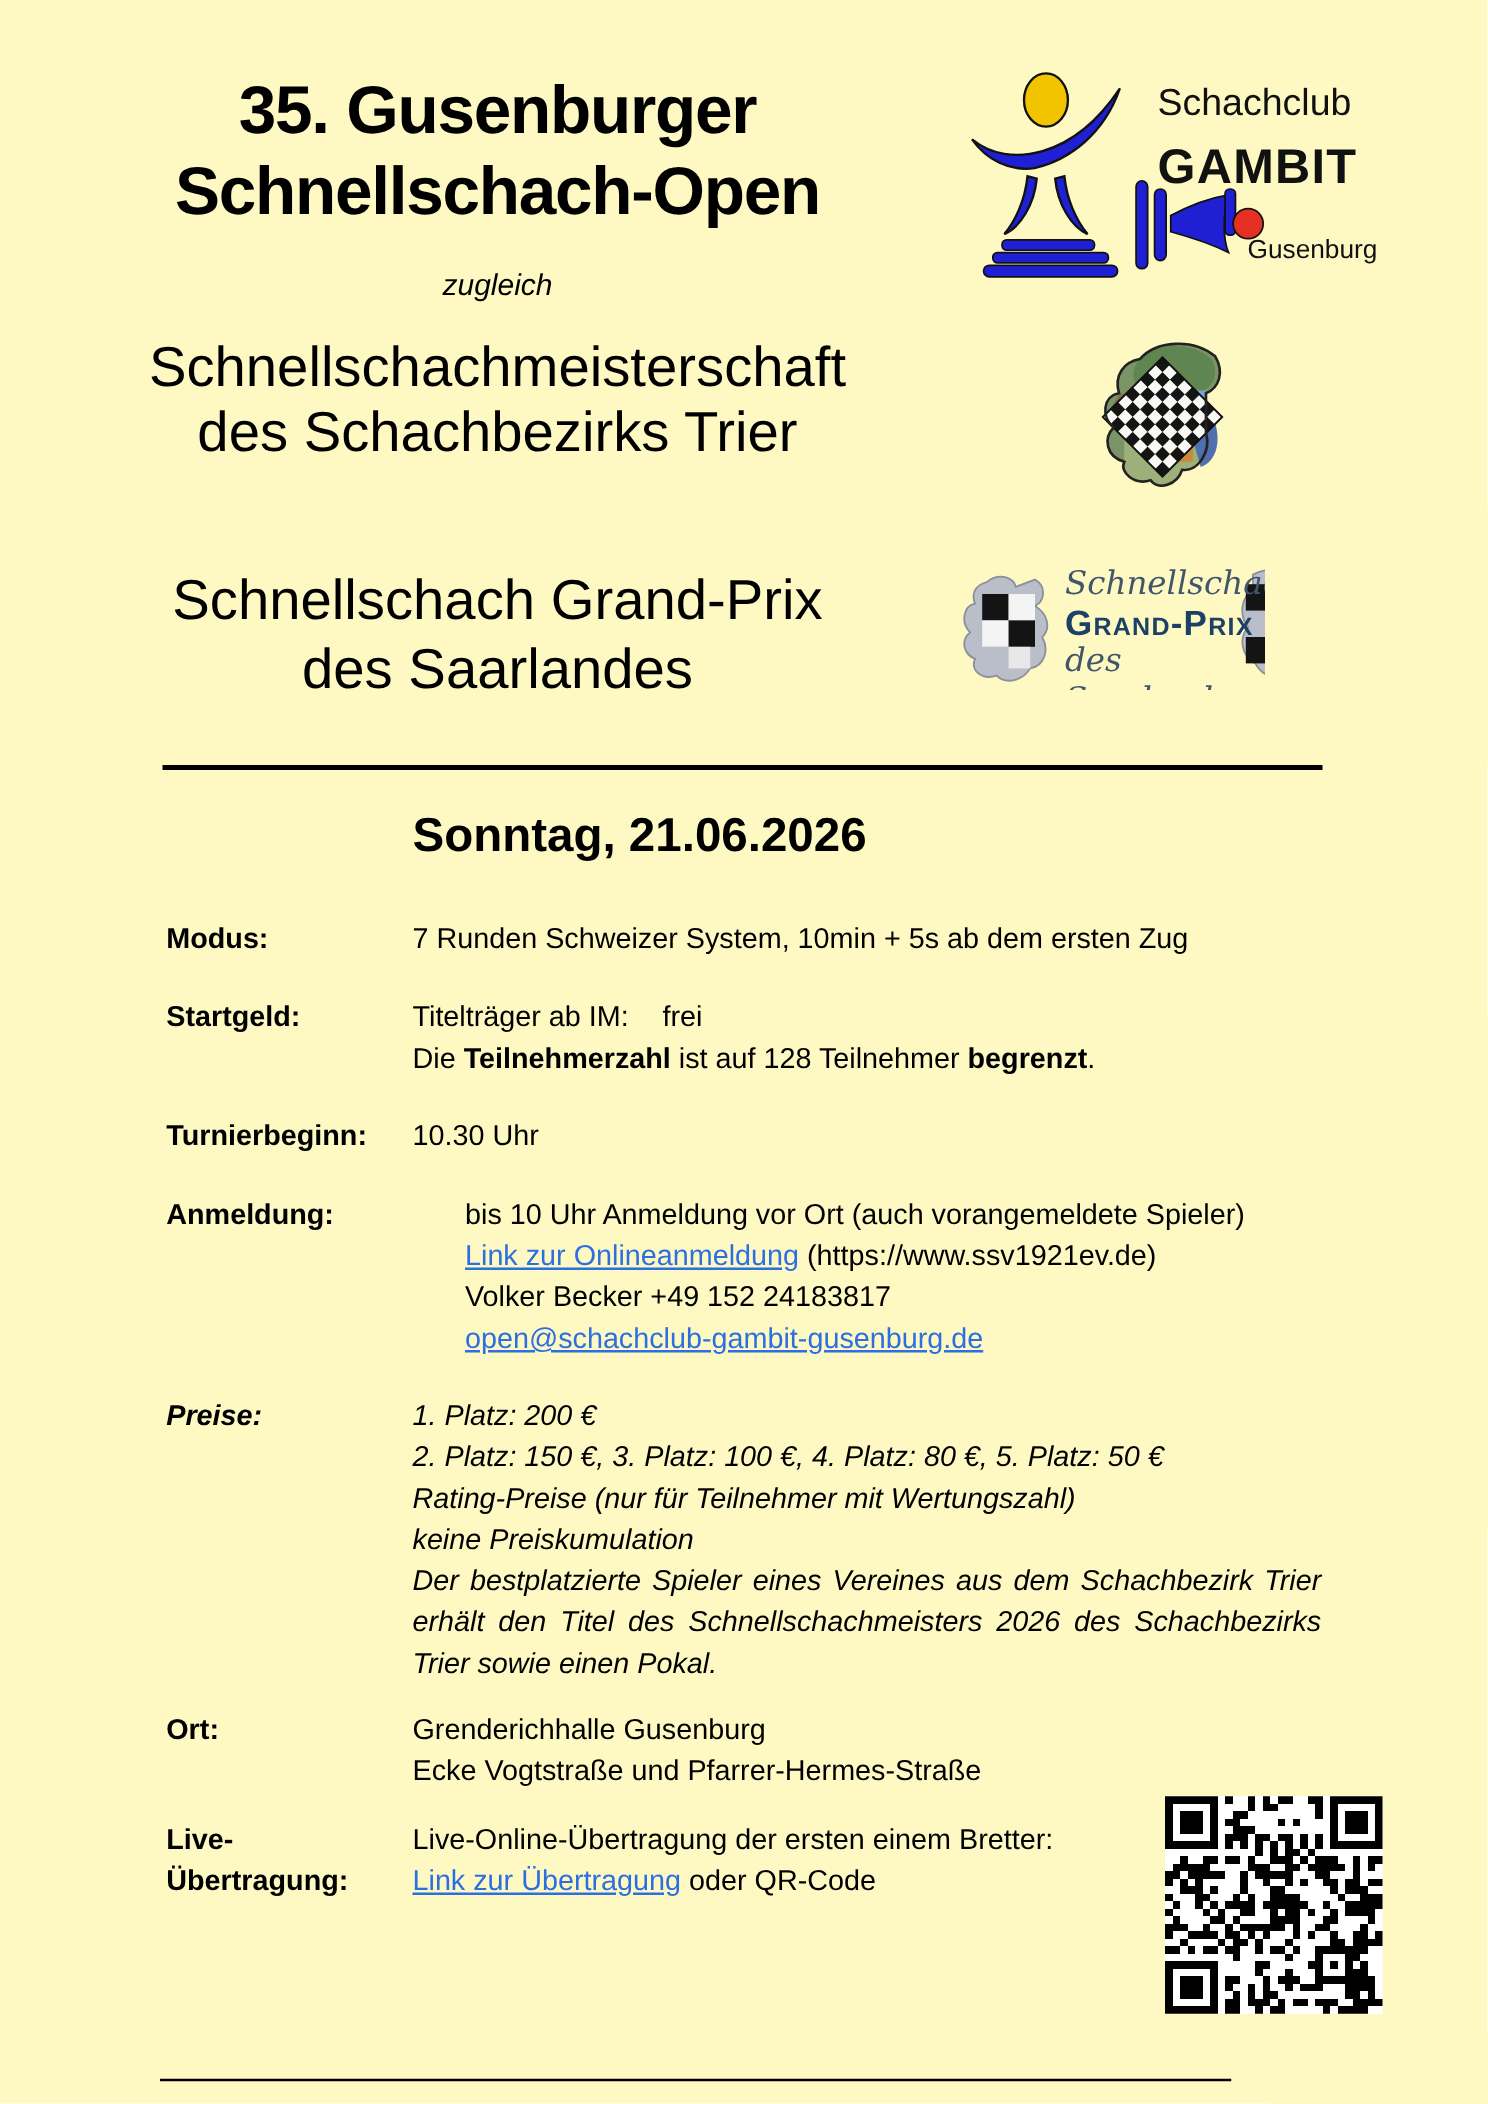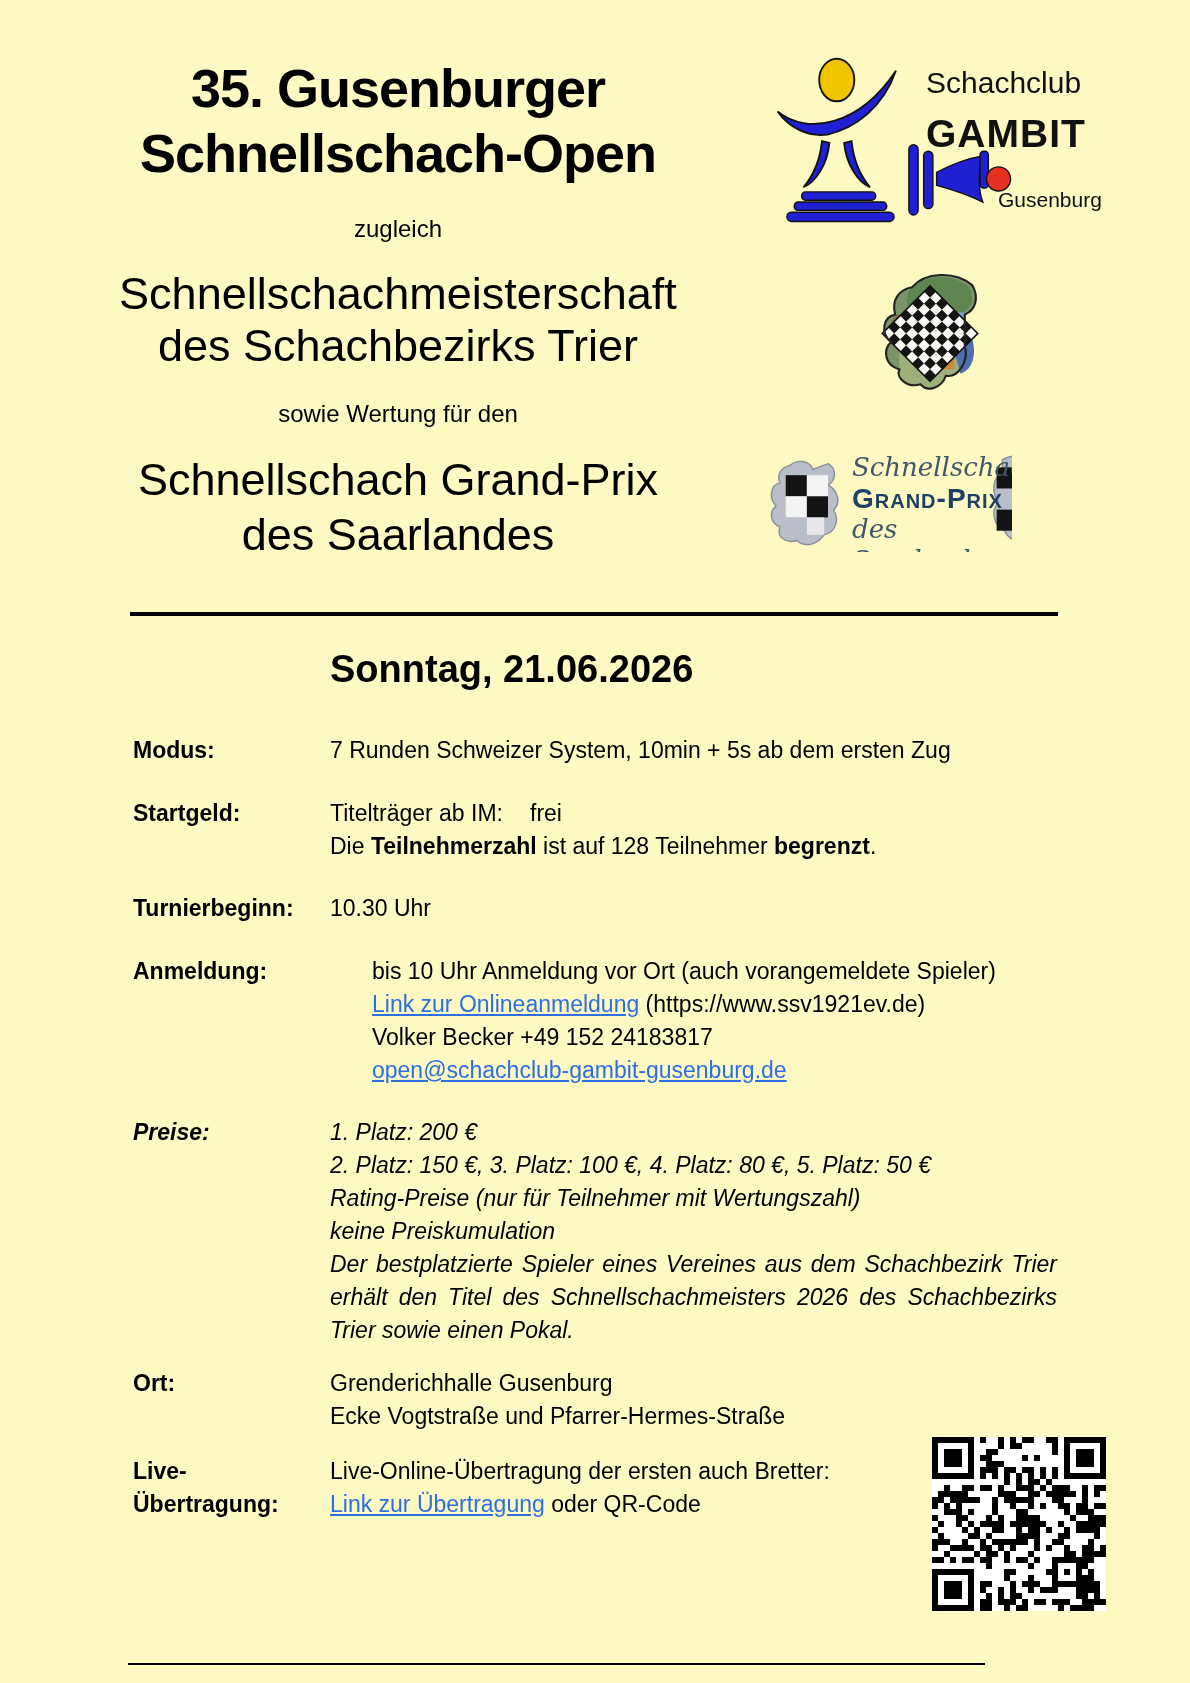--- a/index.html
+++ b/index.html
@@ -2,21 +2,21 @@
 <html style="--blue: #1f1fd4; --yellow: #f2c400; --red: #e53022; --link: #2b6fe2; --gp-text: #41566b; --gp-navy: #1d4166;"><head>
 <meta charset="utf-8">
 <style>
   html,body{margin:0;padding:0;background:#ffffff;}
   .page{position:relative;width:1190px;height:1683px;background:#fef9c3;overflow:hidden;
         font-family:"Liberation Sans","DejaVu Sans",sans-serif;color:#000;padding-left:44px;}
 
   
   .title{position:absolute;left:118px;top:56px;width:560px;text-align:center;
          font-size:54px;font-weight:bold;line-height:65px;letter-spacing:-1px;}
-  .zugleich{position:absolute;left:118px;top:215px;width:560px;text-align:center;font-size:24px;}
+  .zugleich{position:absolute;left:118px;top:215px;width:560px;text-align:center;font-size:24px;font-style:italic;}
   .meister{position:absolute;left:108px;top:268px;width:580px;text-align:center;
            font-size:45px;line-height:52px;}
   .sowie{position:absolute;left:118px;top:400px;width:560px;text-align:center;font-size:24px;}
   .gptitle{position:absolute;left:108px;top:452px;width:580px;text-align:center;
            font-size:45px;line-height:55px;}
 
   
   .gambit-logo{position:absolute;left:730px;top:50px;width:390px;height:190px;}
   .gambit-logo .figure{position:absolute;left:40px;top:6px;}
   .club-text{position:absolute;left:196px;top:16px;line-height:1.1;}
@@ -170,21 +170,20 @@
         <rect x="47" y="88" width="8" height="8" fill="#141414"></rect>
         <rect x="55" y="88" width="8" height="8" fill="#f8f8f4"></rect>
         <rect x="63" y="88" width="8" height="8" fill="#141414"></rect>
         <rect x="71" y="88" width="8" height="8" fill="#f8f8f4"></rect>
         <rect x="79" y="88" width="8" height="8" fill="#141414"></rect>
       </g>
     <rect x="23" y="32" width="64" height="64" transform="rotate(45 55 64)" fill="none" stroke="#111" stroke-width="1.5"></rect>
     <path d="M38,20 C50,6 78,4 95,18 C102,30 98,42 88,46 L88,76 C92,90 82,106 70,104 C66,116 52,120 46,112 C34,116 22,106 26,98 C12,94 10,80 18,72 C8,64 10,48 22,46 C18,32 26,22 38,20 Z" fill="none" stroke="#222" stroke-width="2"></path>
   </svg>
 
-  <div class="sowie">sowie Wertung für den</div>
   <div class="gptitle">
     <div>Schnellschach Grand-Prix</div>
     <div>des Saarlandes</div>
   </div>
 
   <div class="gp-logo">
     <svg class="gp-map" width="88" height="96" viewBox="0 0 90 100">
       <path d="M30,10 C40,2 52,6 54,14 L70,8 C80,14 78,26 70,30 C80,36 84,48 76,56 C82,66 78,80 66,82 C60,92 46,96 38,88 C26,92 16,84 20,74 C10,70 8,58 16,52 C8,44 10,30 20,28 C16,18 22,12 30,10 Z" fill="#b9bec8" stroke="#8a8f99" stroke-width="1.5"></path>
       <rect x="26" y="20" width="22" height="22" fill="#141414"></rect>
       <rect x="48" y="20" width="22" height="22" fill="#f4f4f4"></rect>
@@ -257,21 +256,21 @@
       <div class="lbl">Ort:</div>
       <div>
         <div>Grenderichhalle Gusenburg</div>
         <div>Ecke Vogtstraße und Pfarrer-Hermes-Straße</div>
       </div>
     </div>
 
     <div class="row mt-live">
       <div class="lbl">Live-Übertragung:</div>
       <div>
-        <div>Live-Online-Übertragung der ersten auch Bretter:</div>
+        <div>Live-Online-Übertragung der ersten einem Bretter:</div>
         <div><a class="doclink" href="#">Link zur Übertragung</a><span> oder QR-Code</span></div>
       </div>
     </div>
   </div>
 
   <svg id="qr" class="qr" width="174" height="174" viewBox="0 0 29 29" shape-rendering="crispEdges">
       <rect x="0" y="0" width="29" height="29" fill="#ffffff"></rect>
       <rect x="0" y="0" width="1" height="1" fill="#000000"></rect>
       <rect x="1" y="0" width="1" height="1" fill="#000000"></rect>
       <rect x="2" y="0" width="1" height="1" fill="#000000"></rect>

